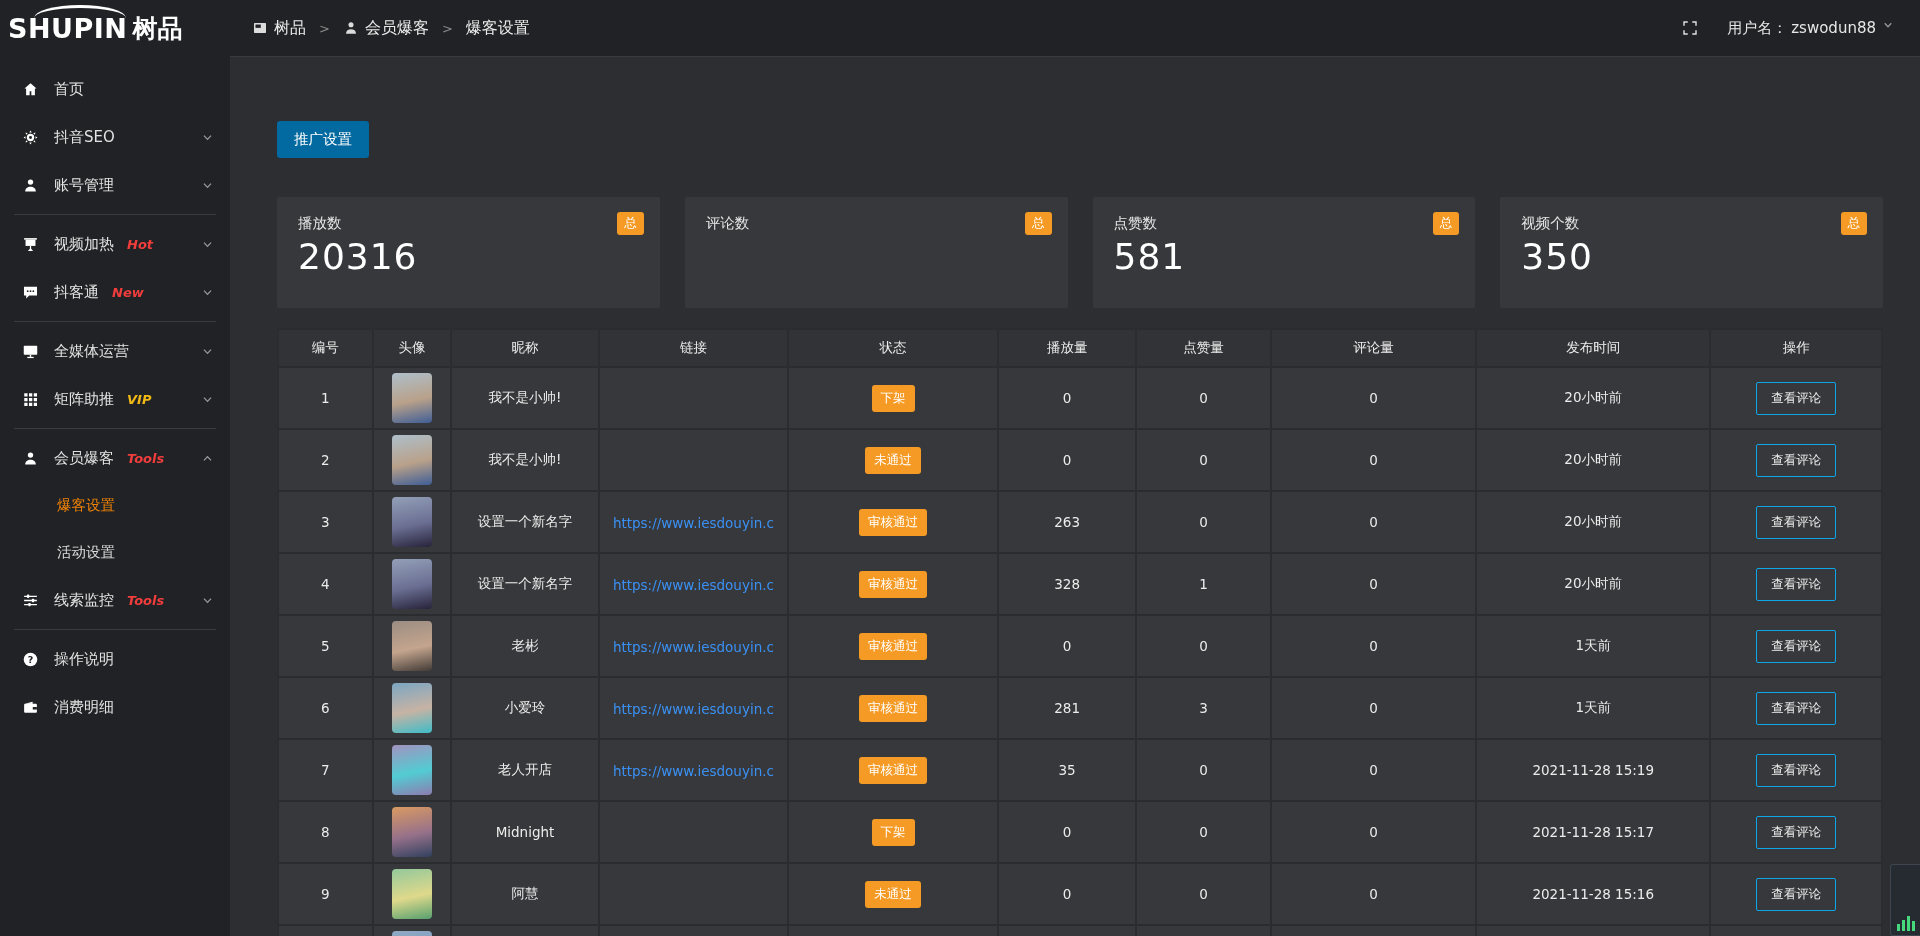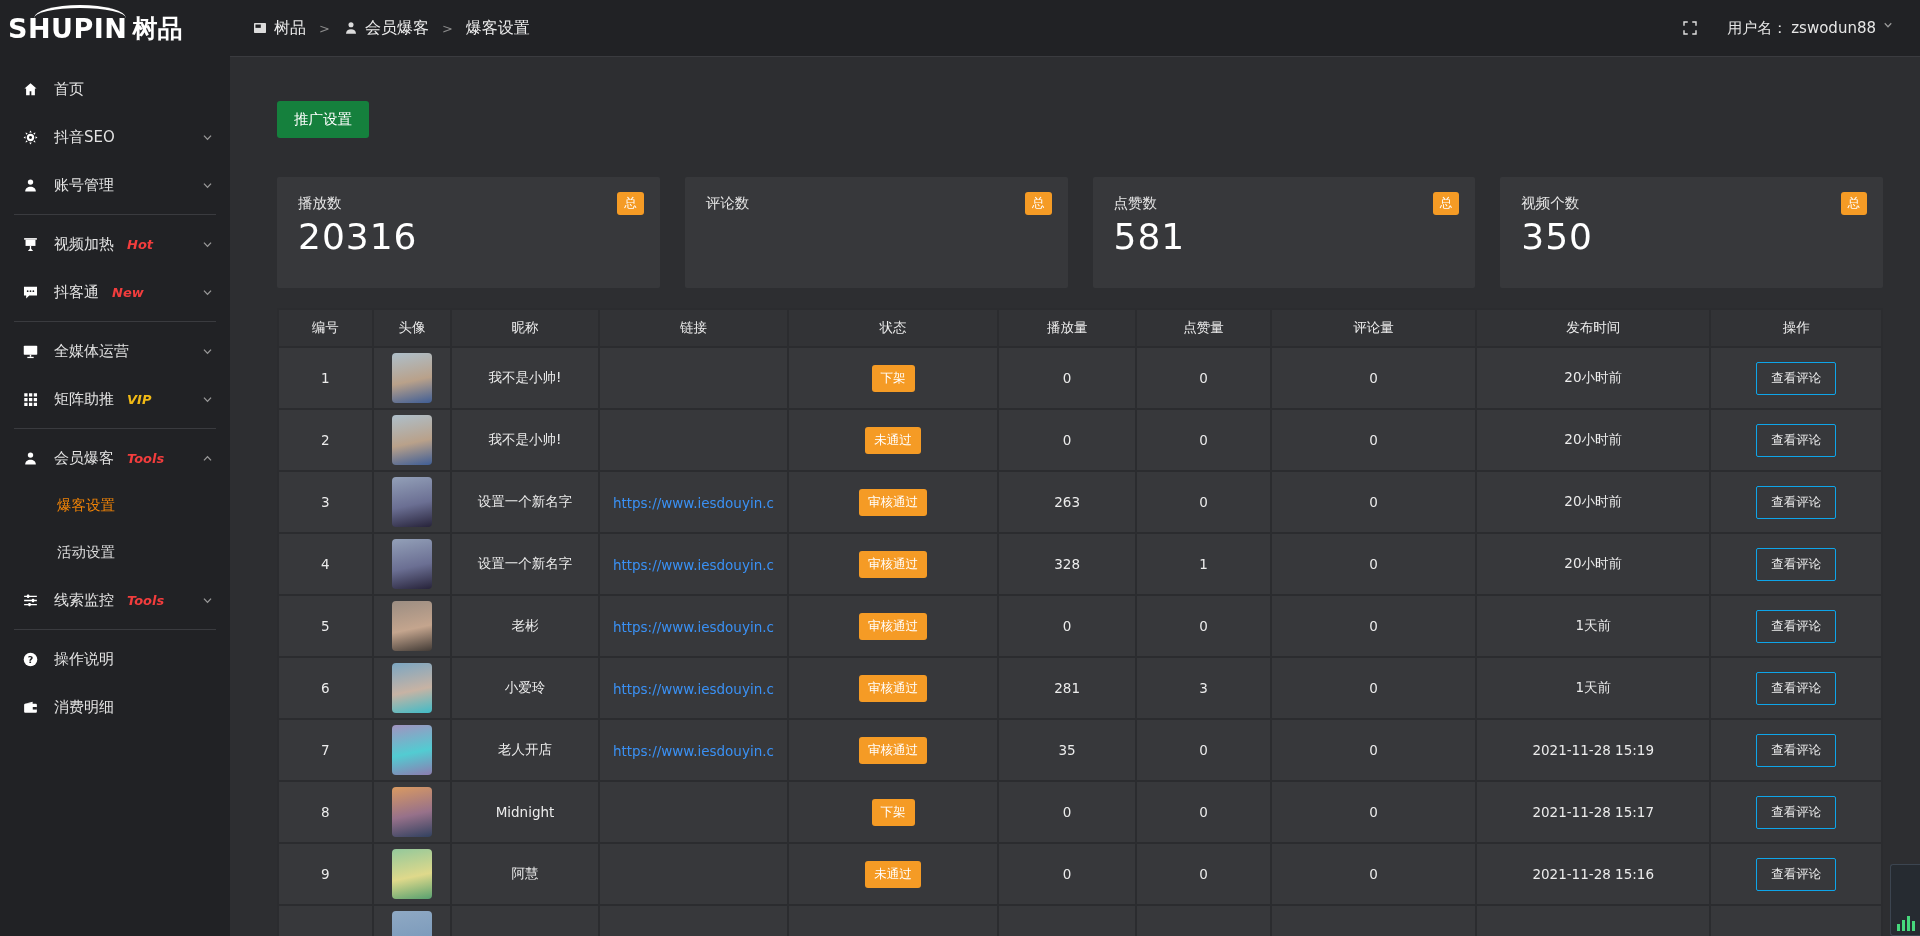--- a/index.html
+++ b/index.html
@@ -36,21 +36,21 @@
   .breadcrumb { display:flex; align-items:center; font-size:16px; color:#ececec; }
   .crumb { display:flex; align-items:center; gap:6px; cursor:pointer; }
   .crumb .icn { width:16px; height:16px; color:#dcdcdc; }
   .crumb-sep { color:#8b8b8b; margin:0 13px; font-size:13px; }
   .topbar-right { display:flex; align-items:center; font-size:15px; color:#e6e6e6; }
   .fs-icn { width:18px; height:18px; color:#dfdfdf; cursor:pointer; margin-right:28px; }
   .user-chip { display:flex; align-items:flex-start; gap:4px; cursor:pointer; }
   .user-chip .chev { margin-left:2px; width:12px; height:12px; }
 
   .content { padding:0 37px 0 47px; flex:1; }
-  .promo-btn { margin-top:44px; background:#15803d; color:#fff; border:none; border-radius:3px;
+  .promo-btn { margin-top:64px; background:#0369a1; color:#fff; border:none; border-radius:3px;
                font-size:14.5px; padding:9px 17px; cursor:pointer; font-family:inherit; }
 
   .stats { display:flex; gap:25px; margin-top:39px; }
   .stat-card { flex:1; background:#37383b; height:111px; border-radius:2px; position:relative; padding:17px 21px; }
   .stat-label { font-size:14.5px; color:#e6e6e6; }
   .stat-value { font-size:36px; color:#fff; margin-top:3px; letter-spacing:1px; }
   .stat-badge { position:absolute; top:15px; right:16px; background:#f59b25; color:#fff;
                 font-size:12.5px; padding:3px 7px; border-radius:3px; }
 
   .table-wrap { margin-top:20px; }

